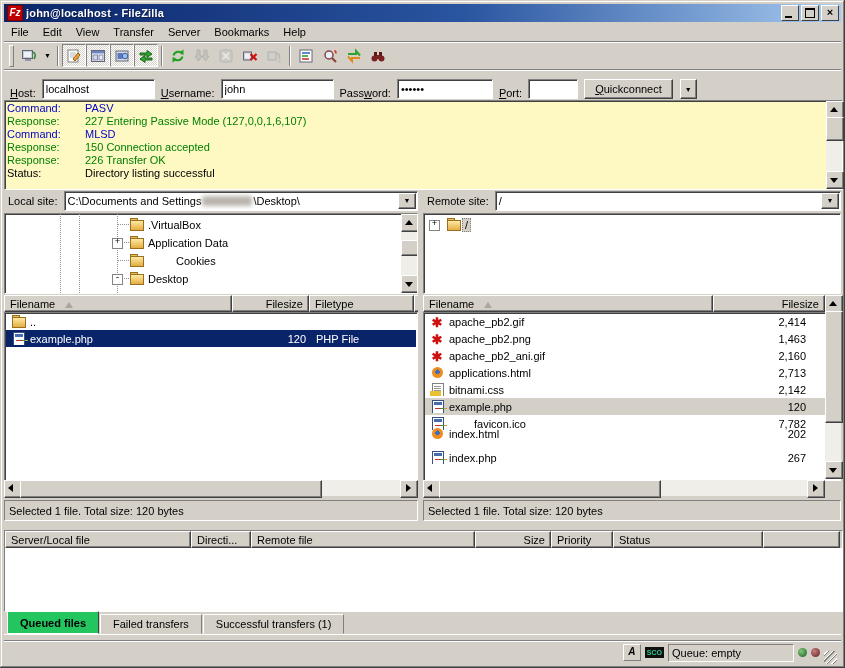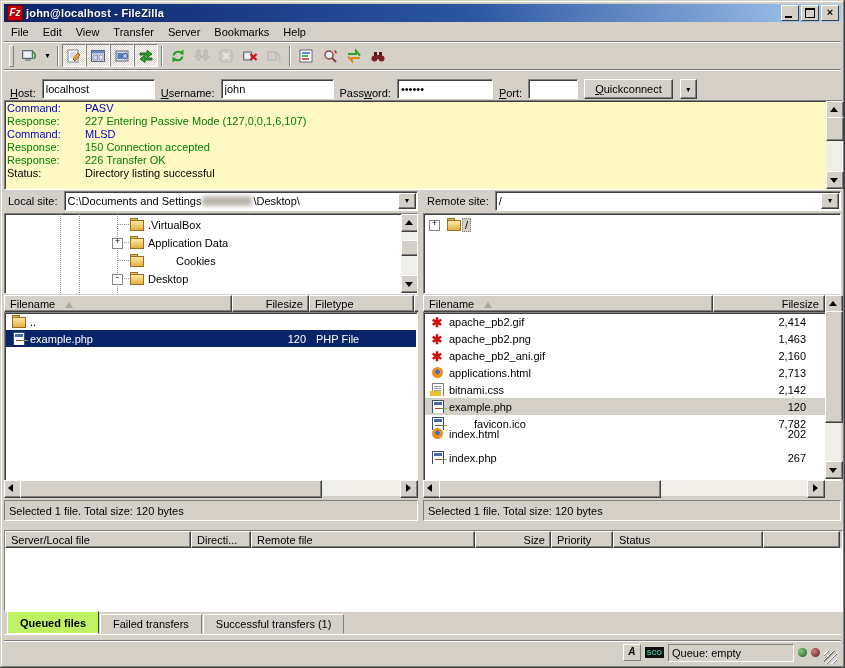--- a/index.html
+++ b/index.html
@@ -113,21 +113,21 @@
   .fi-css-icon::after{content:'';position:absolute;left:4px;top:3px;width:7px;height:1px;background:#999;
     box-shadow:0 2px 0 #999,0 4px 0 #999,-2px 7px 0 2px #E8C030;}
   
   .queue{position:absolute;left:4px;top:530px;width:837px;height:80px;background:#fff;
     border:1px solid;border-color:#808080 #fff #fff #808080;}
   .qhdr{position:absolute;left:0;top:0;right:0;height:17px;display:flex;background:#D4D0C8;}
   .tabs{position:absolute;left:4px;top:612px;right:4px;height:22px;display:flex;align-items:flex-end;gap:1px;padding-left:3px;
     border-bottom:1px solid #fff;}
   .tab{height:18px;padding:0 12px;display:flex;align-items:center;background:#D4D0C8;
     border:1px solid;border-color:#fff #808080 #D4D0C8 #fff;}
-  .tab.active{height:21px;background:#bef264;font-weight:bold;border-color:#fff #404040 #fff #fff;z-index:2;}
+  .tab.active{height:21px;background:#22c55e;font-weight:bold;border-color:#fff #404040 #fff #fff;z-index:2;}
   
   .statusbar{position:absolute;left:4px;right:4px;bottom:4px;height:24px;border-top:1px solid #808080;box-shadow:inset 0 1px 0 #fff;
     display:flex;align-items:center;justify-content:flex-end;gap:4px;padding-right:4px;box-sizing:border-box;}
   .ind-a{width:16px;height:15px;border:1px solid;border-color:#fff #808080 #808080 #fff;background:#D4D0C8;
     text-align:center;font-size:10px;font-weight:bold;font-style:italic;line-height:14px;}
   .ind-badge{height:9px;background:#101010;color:#30C890;font-size:7px;font-weight:bold;line-height:9px;padding:1px 2px;letter-spacing:0;}
   .queue-box{width:118px;height:16px;border:1px solid;border-color:#808080 #fff #fff #808080;display:flex;align-items:center;padding:0 3px;}
   .led{width:9px;height:9px;border-radius:50%;}
   .led-green{background:radial-gradient(circle at 35% 35%,#7ec87e,#1E5C1E);}
   .led-red{background:radial-gradient(circle at 35% 35%,#c87e7e,#5C1E1E);}

